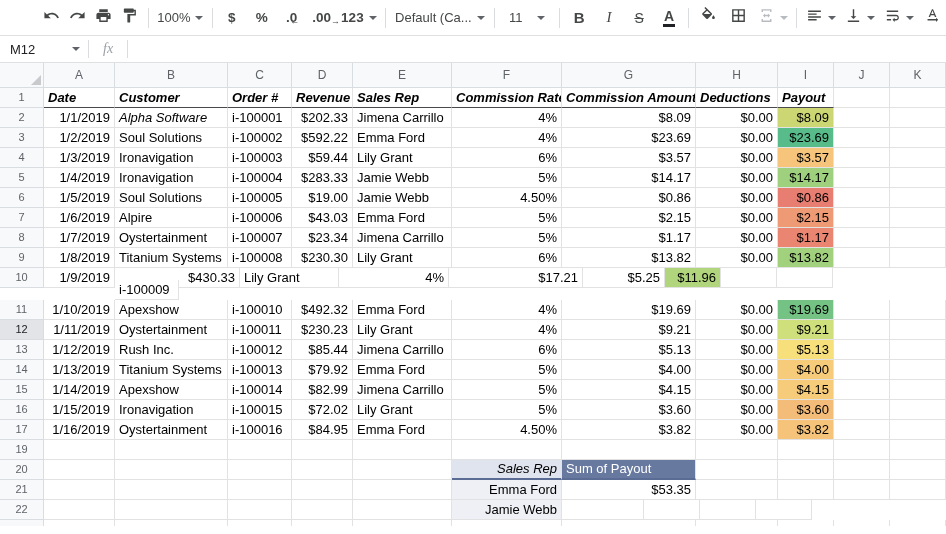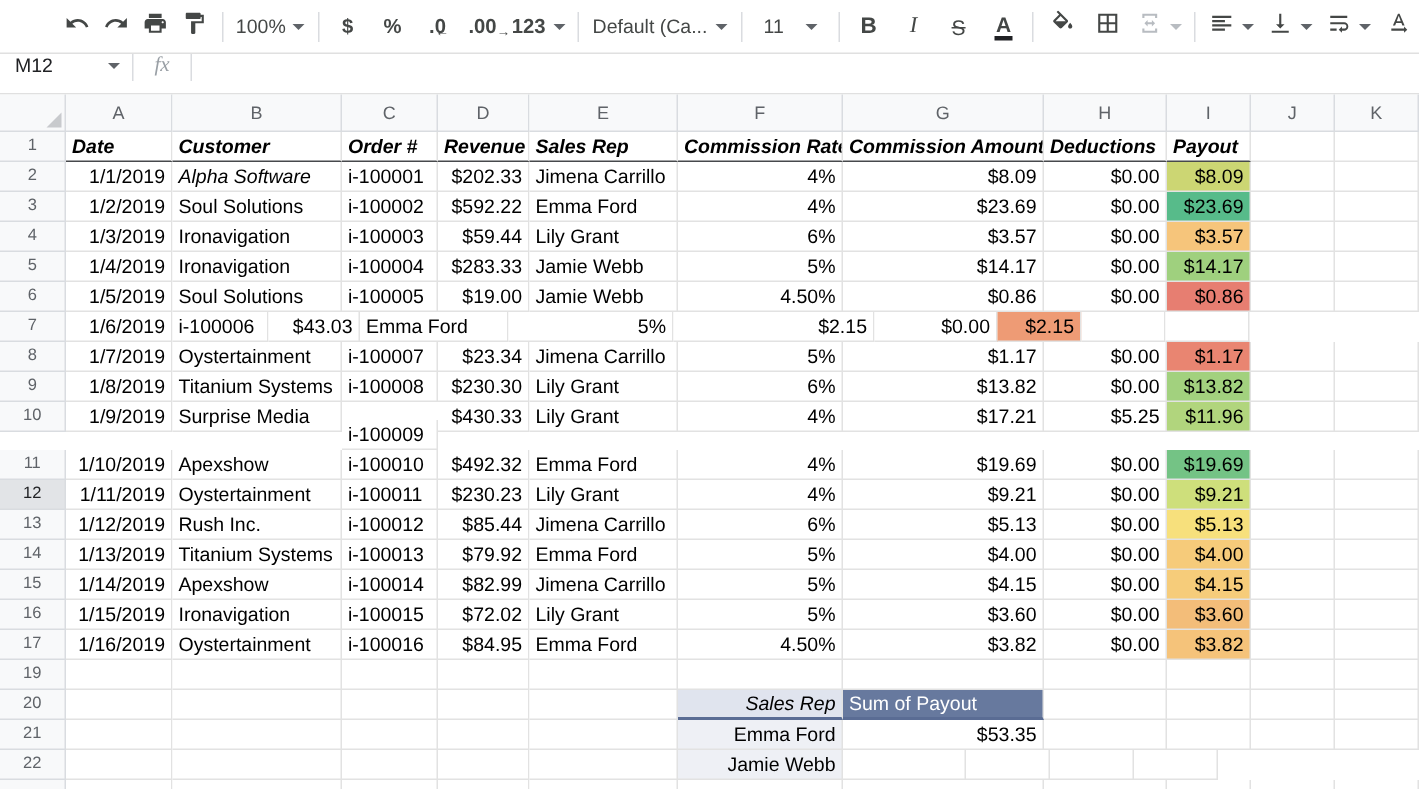--- a/index.html
+++ b/index.html
@@ -22,21 +22,21 @@
   .fmt { font-size:13.5px; font-weight:bold; color:#444746; }
   .dec { position:relative; }
   .dec .sub-arrow { position:absolute; font-size:9px; bottom:-1px; }
   .dec.left .sub-arrow { right:-2px; content:""; }
   .bold-b { font-weight:bold; font-size:15px; }
   .ital-i { font-style:italic; font-size:15px; font-family:"Liberation Serif", serif; }
   .strike-s { font-size:14px; text-decoration:line-through; }
   .tcolor { font-size:14px; font-weight:bold; border-bottom:3px solid #202124; line-height:15px; padding:0 1px; } .gap4 { margin-left:4px; }
 
   
-  .fbar { height:27px; border-bottom:1px solid #e0e0e0; display:flex; align-items:flex-start; background:#fff; }
+  .fbar { height:27px; border-bottom:1px solid #e0e0e0; display:flex; align-items:center; background:#fff; }
   .namebox { width:88px; padding-left:10px; display:flex; align-items:center; font-size:13px; color:#202124; cursor:pointer; }
   .namebox .caret { margin-left:auto; margin-right:8px; }
   .fbar-sep { width:1px; height:18px; background:#dadce0; }
   .fx { font-style:italic; color:#9aa0a6; font-size:14px; font-family:"Liberation Serif", serif; padding:0 14px; }
   .formula-input { flex:1; height:100%; border:none; outline:none; font-size:13px; }
 
   
   .grid { position:relative; width:946px; }
   .grow { display:flex; }
   .gc { flex:0 0 auto; border-right:1px solid #e2e2e2; border-bottom:1px solid #e2e2e2;
@@ -296,20 +296,21 @@
       <div class="gc ar" style="width: 110px;">4.50%</div>
       <div class="gc ar" style="width: 134px;">$0.86</div>
       <div class="gc ar" style="width: 82px;">$0.00</div>
       <div class="gc ar" style="width: 56px; background: rgb(231, 126, 113);">$0.86</div>
       <div class="gc al" style="width: 56px;"></div>
       <div class="gc al" style="width: 56px;"></div>
     </div>
     <div class="grow">
       <div class="gc rowhdr" style="width: 44px;">7</div>
       <div class="gc ar" style="width: 71px;">1/6/2019</div>
+      <div class="gc al" style="width: 113px;">Alpire</div>
       <div class="gc al" style="width: 64px;">i-100006</div>
       <div class="gc ar" style="width: 61px;">$43.03</div>
       <div class="gc al" style="width: 99px;">Emma Ford</div>
       <div class="gc ar" style="width: 110px;">5%</div>
       <div class="gc ar" style="width: 134px;">$2.15</div>
       <div class="gc ar" style="width: 82px;">$0.00</div>
       <div class="gc ar" style="width: 56px; background: rgb(238, 155, 117);">$2.15</div>
       <div class="gc al" style="width: 56px;"></div>
       <div class="gc al" style="width: 56px;"></div>
     </div>
@@ -337,21 +338,20 @@
       <div class="gc ar" style="width: 110px;">6%</div>
       <div class="gc ar" style="width: 134px;">$13.82</div>
       <div class="gc ar" style="width: 82px;">$0.00</div>
       <div class="gc ar" style="width: 56px; background: rgb(162, 209, 126);">$13.82</div>
       <div class="gc al" style="width: 56px;"></div>
       <div class="gc al" style="width: 56px;"></div>
     </div>
     <div class="grow">
       <div class="gc rowhdr" style="width: 44px;">10</div>
       <div class="gc ar" style="width: 71px;">1/9/2019</div>
-      <div class="gc al" style="width: 113px;">Surprise Media</div>
       <div class="gc al" style="width: 64px; margin-top: 12px;">i-100009</div>
       <div class="gc ar" style="width: 61px;">$430.33</div>
       <div class="gc al" style="width: 99px;">Lily Grant</div>
       <div class="gc ar" style="width: 110px;">4%</div>
       <div class="gc ar" style="width: 134px;">$17.21</div>
       <div class="gc ar" style="width: 82px;">$5.25</div>
       <div class="gc ar" style="width: 56px; background: rgb(177, 213, 125);">$11.96</div>
       <div class="gc al" style="width: 56px;"></div>
       <div class="gc al" style="width: 56px;"></div>
     </div>

